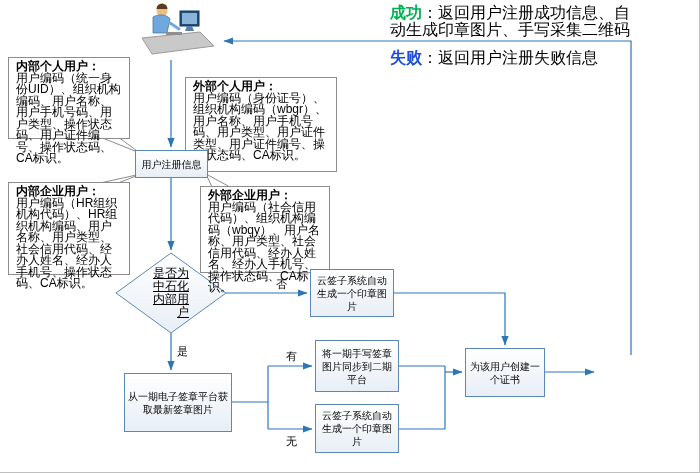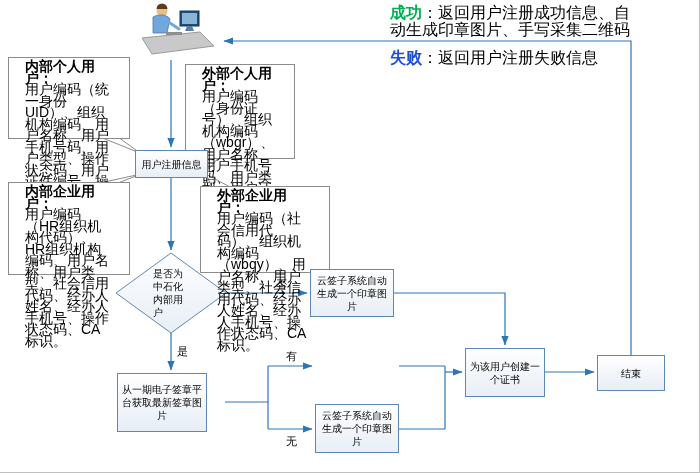--- a/index.html
+++ b/index.html
@@ -5,32 +5,32 @@
   html,body{margin:0;padding:0;background:#fff;}
   .stage{
     position:relative;width:700px;height:473px;background:#ffffff;
     font-family:"Liberation Sans","DejaVu Sans",sans-serif;color:#000;
     overflow:hidden;border-right:1px solid #bfbfbf;border-bottom:1px solid #bfbfbf;
     box-sizing:border-box;
   }
   svg.layer{position:absolute;left:0;top:0;pointer-events:none;}
   .callout{
     position:absolute;background:#ffffff;border:1px solid #8c8c8c;
-    padding:3px 16px;font-size:14px;line-height:11.5px;box-sizing:border-box;z-index:3;
+    padding:3px 7px;font-size:12px;line-height:11.5px;box-sizing:border-box;z-index:3;
   }
   .callout .c-title{font-weight:bold;}
   .node{
     position:absolute;display:flex;align-items:center;justify-content:center;
     text-align:center;background:linear-gradient(180deg,#ffffff 0%,#e7eef6 100%);
     border:1px solid #5b89b4;font-size:10px;line-height:13px;padding:2px;
     box-sizing:border-box;z-index:3;
   }
   .decision-text{
-    position:absolute;left:153px;top:267px;width:36px;text-align:left;
-    font-size:10px;line-height:13px;word-break:break-all;z-index:4;
+    position:absolute;left:153px;top:267px;width:36px;text-align:right;
+    font-size:12px;line-height:13px;word-break:break-all;z-index:4;text-decoration:underline;
   }
   .lbl{position:absolute;font-size:11px;z-index:4;}
   .annot{position:absolute;left:390px;width:254px;font-size:16px;line-height:17px;z-index:3;}
   .tag{font-weight:bold;}
   .ok{color:#00b050;}
   .bad{color:#1d4ed8;}
 </style>
 </head>
 <body>
 
@@ -91,46 +91,46 @@
     <span class="tag ok">成功</span><span>：返回用户注册成功信息、自动生成印章图片、手写采集二维码</span>
   </div>
   <div class="annot" style="top:49px">
     <span class="tag bad">失败</span><span>：返回用户注册失败信息</span>
   </div>
 
   <div class="callout" style="left:8px;top:57px;width:122px;height:82px">
     <div class="c-title">内部个人用户：</div>
     <div class="c-body">用户编码（统一身份UID）、组织机构编码、用户名称、用户手机号码、用户类型、操作状态码、用户证件编号、操作状态码、CA标识。</div>
   </div>
-  <div class="callout" style="left:185px;top:64px;width:110px;height:95px">
+  <div class="callout" style="left:185px;top:77px;width:152px;height:95px">
     <div class="c-title">外部个人用户：</div>
     <div class="c-body">用户编码（身份证号）、组织机构编码（wbgr）、用户名称、用户手机号码、用户类型、用户证件类型、用户证件编号、操作状态码、CA标识。</div>
   </div>
   <div class="callout" style="left:8px;top:182px;width:122px;height:93px">
     <div class="c-title">内部企业用户：</div>
     <div class="c-body">用户编码（HR组织机构代码）、HR组织机构编码、用户名称、用户类型、社会信用代码、经办人姓名、经办人手机号、操作状态码、CA标识。</div>
   </div>
   <div class="callout" style="left:200px;top:186px;width:130px;height:87px">
     <div class="c-title">外部企业用户：</div>
     <div class="c-body">用户编码（社会信用代码）、组织机构编码（wbqy）、用户名称、用户类型、社会信用代码、经办人姓名、经办人手机号、操作状态码、CA标识。</div>
   </div>
 
   <div class="node" style="left:135px;top:150px;width:73px;height:28px">用户注册信息</div>
 
   <div class="decision-text">是否为中石化内部用户</div>
 
   <div class="node" style="left:310px;top:269px;width:84px;height:48px">云签子系统自动生成一个印章图片</div>
 
-  <div class="node" style="left:117px;top:373px;width:90px;height:59px">从一期电子签章平台获取最新签章图片</div>
+  <div class="node" style="left:124px;top:373px;width:108px;height:59px">从一期电子签章平台获取最新签章图片</div>
 
+  <div class="node" style="left:315px;top:340px;width:84px;height:52px">将一期手写签章图片同步到二期平台</div>
 
   <div class="node" style="left:315px;top:404px;width:84px;height:49px">云签子系统自动生成一个印章图片</div>
 
   <div class="node" style="left:465px;top:348px;width:80px;height:49px">为该用户创建一个证书</div>
 
-  <div class="node" style="left:597px;top:355px;width:68px;height:36px">结束</div>
 
   <span class="lbl" style="left:276px;top:277px">否</span>
   <span class="lbl" style="left:177px;top:344px">是</span>
   <span class="lbl" style="left:286px;top:349px">有</span>
   <span class="lbl" style="left:286px;top:434px">无</span>
 
 </div>
 
 </body></html>

